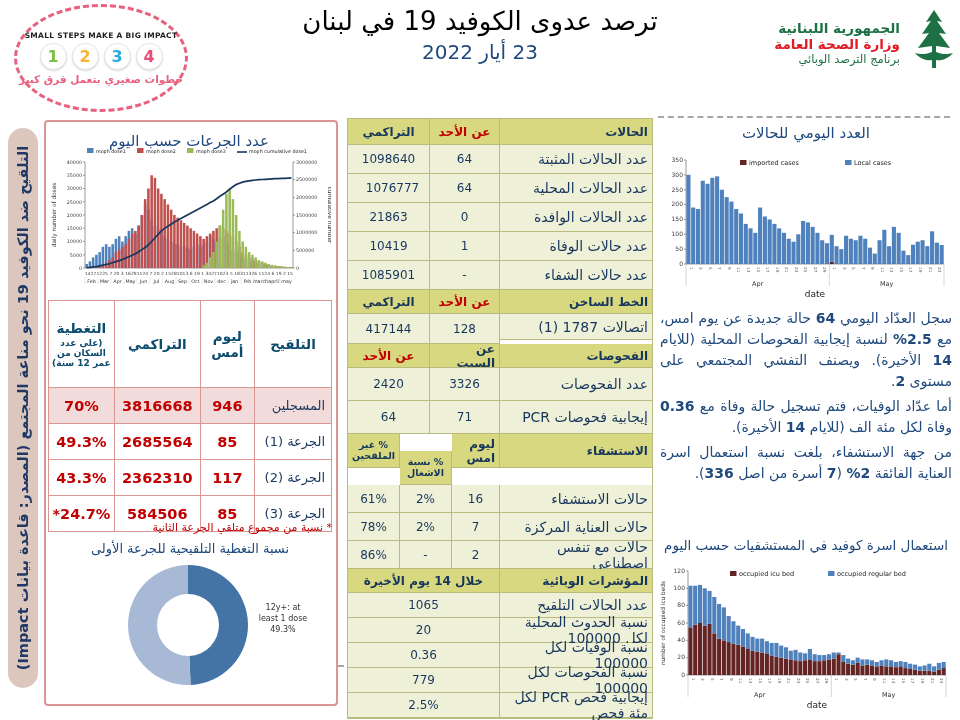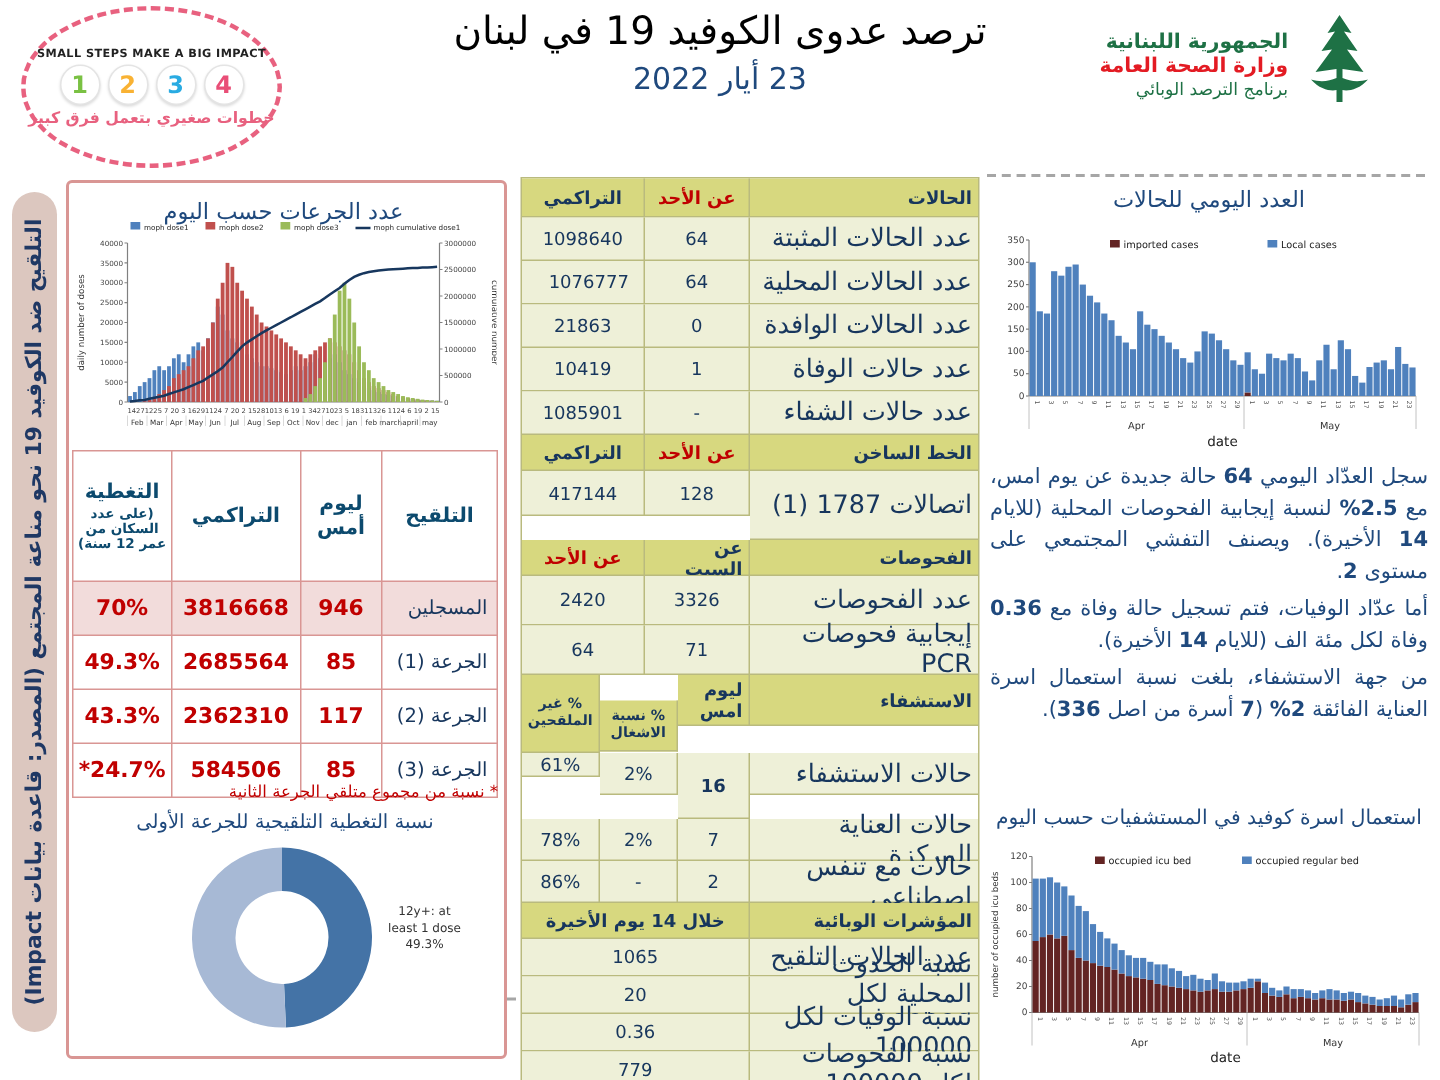--- a/index.html
+++ b/index.html
@@ -12,21 +12,21 @@
     display:flex;flex-direction:column;align-items:center;justify-content:center;gap:3px;background:#fff;}
   #impact-top{font-size:7.5px;font-weight:bold;color:#222;letter-spacing:.3px;}
   #impact-nums{display:flex;gap:5px;}
   .num-circ{width:25px;height:25px;border-radius:50%;background:#fff;border:1px solid #e4e4e4;
     box-shadow:0 1px 2px rgba(0,0,0,.15);display:flex;align-items:center;justify-content:center;
     font-size:16px;font-weight:bold;}
   #impact-bottom{font-size:10.5px;font-weight:bold;color:#e8617f;direction:rtl;}
   #title-block{left:280px;top:6px;width:400px;}
   #main-title{font-size:26px;color:#000;direction:rtl;text-align:center;margin:0;font-weight:normal;}
   #main-date{font-size:20px;color:#1f497d;direction:rtl;text-align:center;margin-top:4px;}
-  #moh-logo{right:12px;top:8px;width:215px;height:95px;display:flex;flex-direction:row;gap:8px;}
+  #moh-logo{right:0;top:8px;width:215px;height:95px;display:flex;flex-direction:row;justify-content:flex-end;gap:8px;}
   #moh-text{text-align:right;direction:rtl;padding-top:12px;}
   #moh-l1{color:#1e7145;font-size:13.5px;font-weight:bold;}
   #moh-l2{color:#e31b23;font-size:13.5px;font-weight:bold;}
   #moh-l3{color:#1e7145;font-size:11.5px;}
   
   #sidebar-pill{left:8px;top:128px;width:30px;height:560px;background:#dcc7bf;border-radius:15px;}
   #sidebar-text{position:absolute;left:0;top:0;width:560px;height:30px;line-height:30px;text-align:center;
     direction:rtl;color:#1f3864;font-size:14.5px;font-weight:bold;white-space:nowrap;
     transform-origin:0 0;transform:rotate(-90deg) translateX(-560px);}
   #side-arrow{left:46px;top:652px;width:0;height:0;border-left:18px solid #7ea6c8;
@@ -45,21 +45,21 @@
   .pinkbg td{background:#f2dcdb;}
   #vacc-note{left:48px;top:521px;width:284px;color:#c00000;font-size:11px;direction:rtl;text-align:right;padding-right:4px;}
   #donut-title{left:48px;top:541px;width:284px;font-size:13px;}
   
   #center-table{left:347px;top:118px;width:306px;border:1px solid #b9ba7e;box-sizing:border-box;}
   .ct-row{display:grid;direction:rtl;}
   .ct-cell{display:flex;align-items:center;border-bottom:1px solid #b9ba7e;box-sizing:border-box;padding:0 4px;}
   .ct-cell + .ct-cell{border-left:none;}
   .ct-cell.nf{border-right:1px solid #b9ba7e;}
   .ct-h{background:#d7d87f;font-weight:bold;font-size:12px;color:#17365d;}
-  .ct-d{background:#eef0d8;font-size:17px;color:#17365d;}
+  .ct-d{background:#eef0d8;font-size:14px;color:#17365d;}
   .ct-lbl{justify-content:flex-start;text-align:right;}
   .ct-val{justify-content:center;font-size:12px;}
   .red{color:#c00000;}
   .small-h{font-size:9.5px;line-height:1.15;text-align:center;justify-content:center;}
   
   #commentary{left:660px;top:308px;width:292px;direction:rtl;color:#1f497d;}
   #commentary p{margin:0 0 4px 0;font-size:14px;line-height:1.5;text-align:justify;}
   svg{font-family:"DejaVu Sans","Liberation Sans",sans-serif;}
 </style>
 </head>
@@ -420,21 +420,21 @@
         <div class="ct-cell ct-d ct-lbl" style="height: 29px;">عدد حالات الشفاء</div>
         <div class="ct-cell ct-d ct-val nf" style="height: 29px;">-</div>
         <div class="ct-cell ct-d ct-val nf" style="height: 29px;">1085901</div>
       </div>
       <div class="ct-row" style="grid-template-columns: 152px 70px 82px;">
         <div class="ct-cell ct-h ct-lbl" style="height: 24px;">الخط الساخن</div>
         <div class="ct-cell ct-h ct-val nf red" style="height: 24px;">عن الأحد</div>
         <div class="ct-cell ct-h ct-val nf" style="height: 24px;">التراكمي</div>
       </div>
       <div class="ct-row" style="grid-template-columns: 152px 70px 82px;">
-        <div class="ct-cell ct-d ct-lbl" style="height: 46px;">اتصالات 1787 (1)</div>
+        <div class="ct-cell ct-d ct-lbl" style="height: 26px;">اتصالات 1787 (1)</div>
         <div class="ct-cell ct-d ct-val nf" style="height: 30px;">128</div>
         <div class="ct-cell ct-d ct-val nf" style="height: 30px;">417144</div>
       </div>
       <div class="ct-row" style="grid-template-columns: 152px 70px 82px;">
         <div class="ct-cell ct-h ct-lbl" style="height: 24px;">الفحوصات</div>
         <div class="ct-cell ct-h ct-val nf" style="height: 24px;">عن السبت</div>
         <div class="ct-cell ct-h ct-val nf red" style="height: 24px;">عن الأحد</div>
       </div>
       <div class="ct-row" style="grid-template-columns: 152px 70px 82px;">
         <div class="ct-cell ct-d ct-lbl" style="height: 33px;">عدد الفحوصات</div>
@@ -443,27 +443,27 @@
       </div>
       <div class="ct-row" style="grid-template-columns: 152px 70px 82px;">
         <div class="ct-cell ct-d ct-lbl" style="height: 33px;">إيجابية فحوصات PCR</div>
         <div class="ct-cell ct-d ct-val nf" style="height: 33px;">71</div>
         <div class="ct-cell ct-d ct-val nf" style="height: 33px;">64</div>
       </div>
       <div class="ct-row" style="grid-template-columns: 152px 48px 52px 52px;">
         <div class="ct-cell ct-h ct-lbl" style="height: 34px;">الاستشفاء</div>
         <div class="ct-cell ct-h ct-val nf" style="height: 34px;">ليوم امس</div>
         <div class="ct-cell ct-h ct-val nf small-h" style="height: 34px; margin-top: 17px;">% نسبة الاشغال</div>
-        <div class="ct-cell ct-h ct-val nf small-h" style="height: 52px;">% غير الملقحين</div>
+        <div class="ct-cell ct-h ct-val nf small-h" style="height: 34px;">% غير الملقحين</div>
       </div>
       <div class="ct-row" style="grid-template-columns: 152px 48px 52px 52px;">
         <div class="ct-cell ct-d ct-lbl" style="height: 28px;">حالات الاستشفاء</div>
-        <div class="ct-cell ct-d ct-val nf" style="height: 44px; font-weight: bold;">16</div>
+        <div class="ct-cell ct-d ct-val nf" style="height: 28px;">16</div>
         <div class="ct-cell ct-d ct-val nf" style="height: 28px;">2%</div>
-        <div class="ct-cell ct-d ct-val nf" style="height: 16px;">61%</div>
+        <div class="ct-cell ct-d ct-val nf" style="height: 28px;">61%</div>
       </div>
       <div class="ct-row" style="grid-template-columns: 152px 48px 52px 52px;">
         <div class="ct-cell ct-d ct-lbl" style="height: 28px;">حالات العناية المركزة</div>
         <div class="ct-cell ct-d ct-val nf" style="height: 28px;">7</div>
         <div class="ct-cell ct-d ct-val nf" style="height: 28px;">2%</div>
         <div class="ct-cell ct-d ct-val nf" style="height: 28px;">78%</div>
       </div>
       <div class="ct-row" style="grid-template-columns: 152px 48px 52px 52px;">
         <div class="ct-cell ct-d ct-lbl" style="height: 28px;">حالات مع تنفس اصطناعي</div>
         <div class="ct-cell ct-d ct-val nf" style="height: 28px;">2</div>

